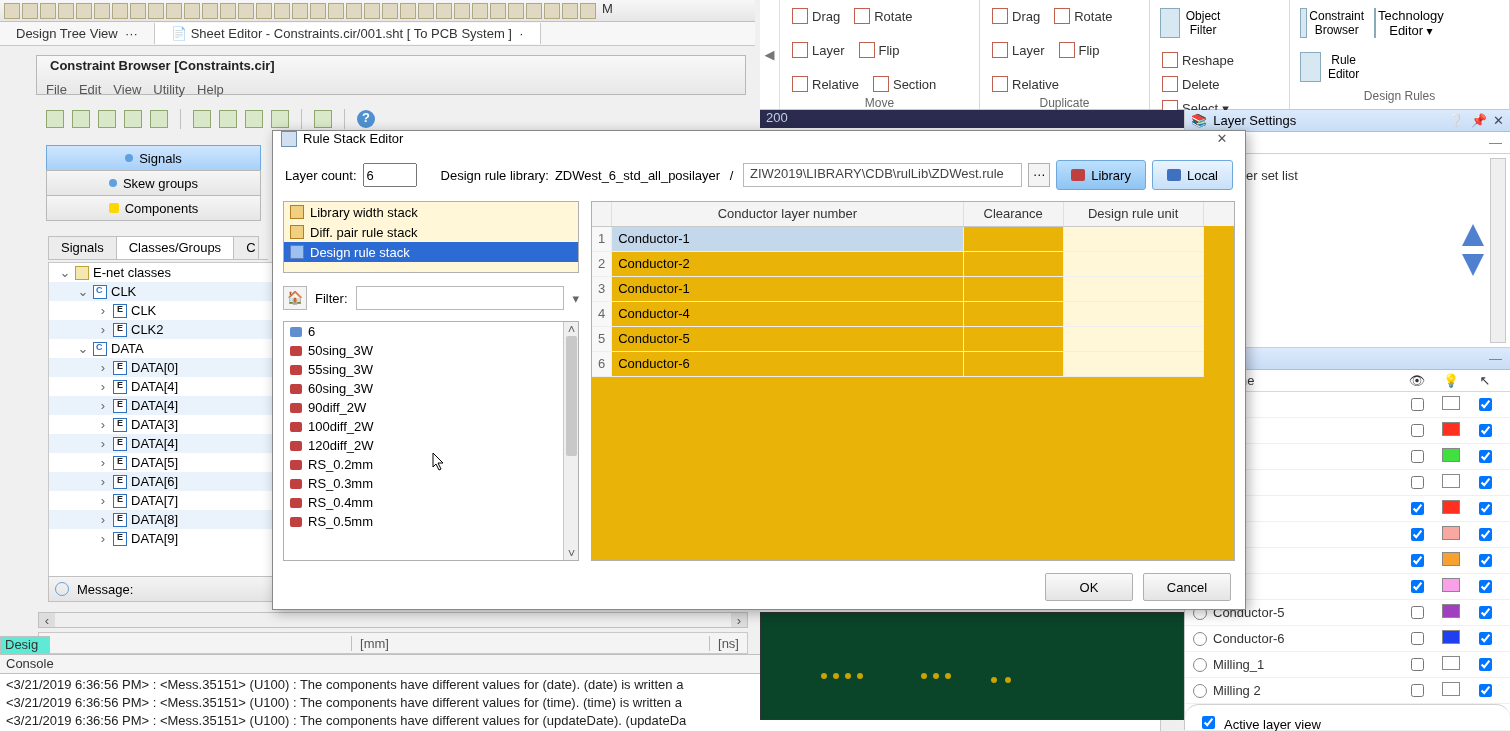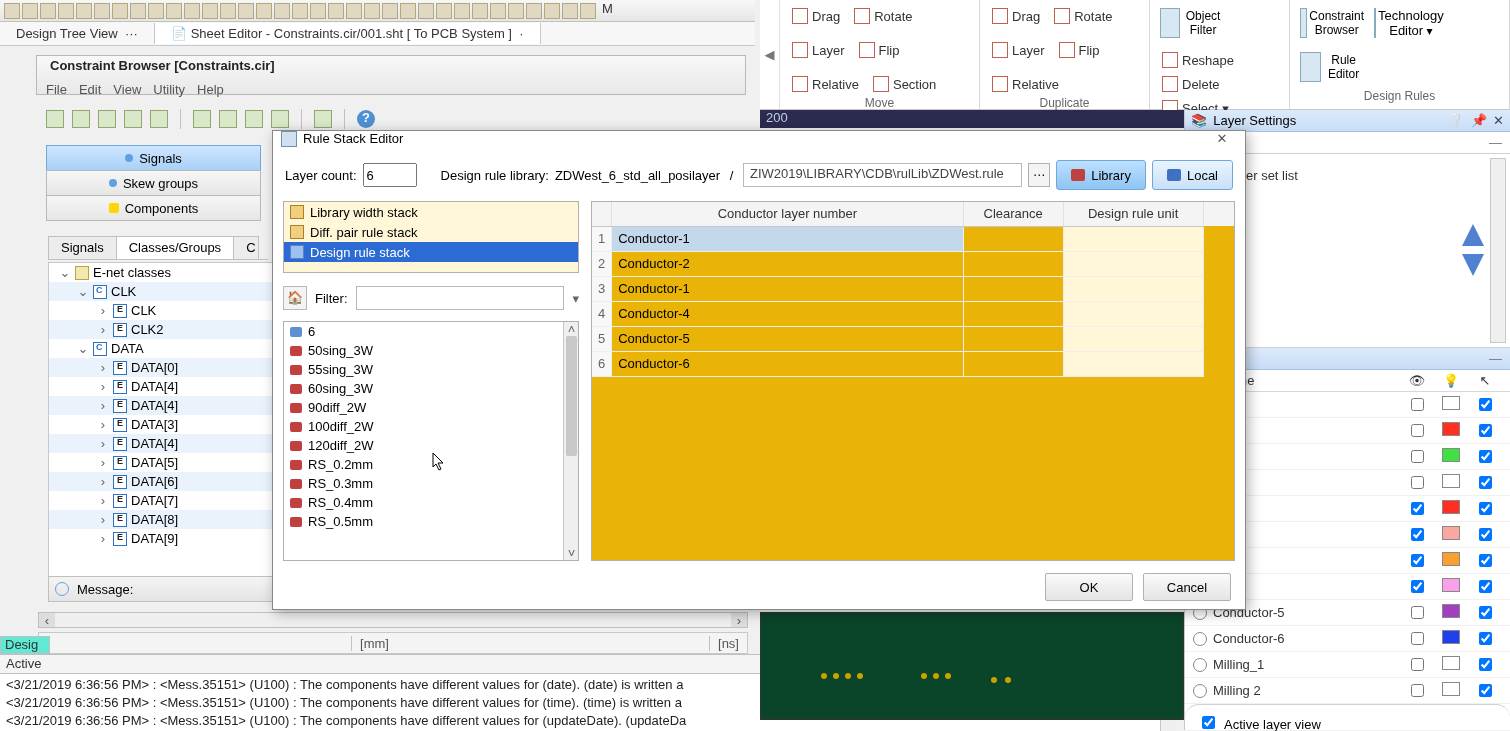--- a/index.html
+++ b/index.html
@@ -327,21 +327,21 @@
 <div class="msg-bar">
   <span class="wifi"></span>
   <span>Message:</span>
 </div>
 <div class="hscroll"><span class="lar">‹</span><span class="rar">›</span></div>
 <div class="unit-bar">
   <span class="lbl">[mm]</span>
   <span class="lbl">[ns]</span>
 </div>
 <div class="designhdr">Desig</div>
-<div class="conshdr">Active</div>
+<div class="conshdr">Console</div>
 <div class="conslines">
   <div>&lt;3/21/2019 6:36:56 PM&gt; : &lt;Mess.35151&gt; (U100) : The components have different values for (date). (date) is written a</div>
   <div>&lt;3/21/2019 6:36:56 PM&gt; : &lt;Mess.35151&gt; (U100) : The components have different values for (time). (time) is written a</div>
   <div>&lt;3/21/2019 6:36:56 PM&gt; : &lt;Mess.35151&gt; (U100) : The components have different values for (updateDate). (updateDa</div>
   <div class="vs">
       <div style="position:absolute;top:0;width:100%;text-align:center;color:#666">˄</div>
     </div>
 </div>
 
 <div class="ribbon">

